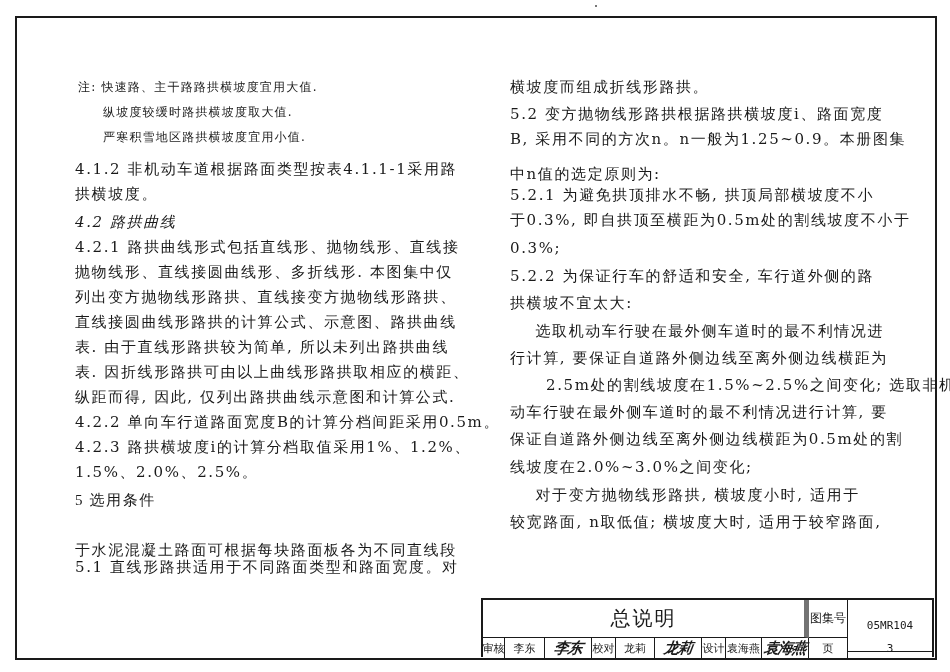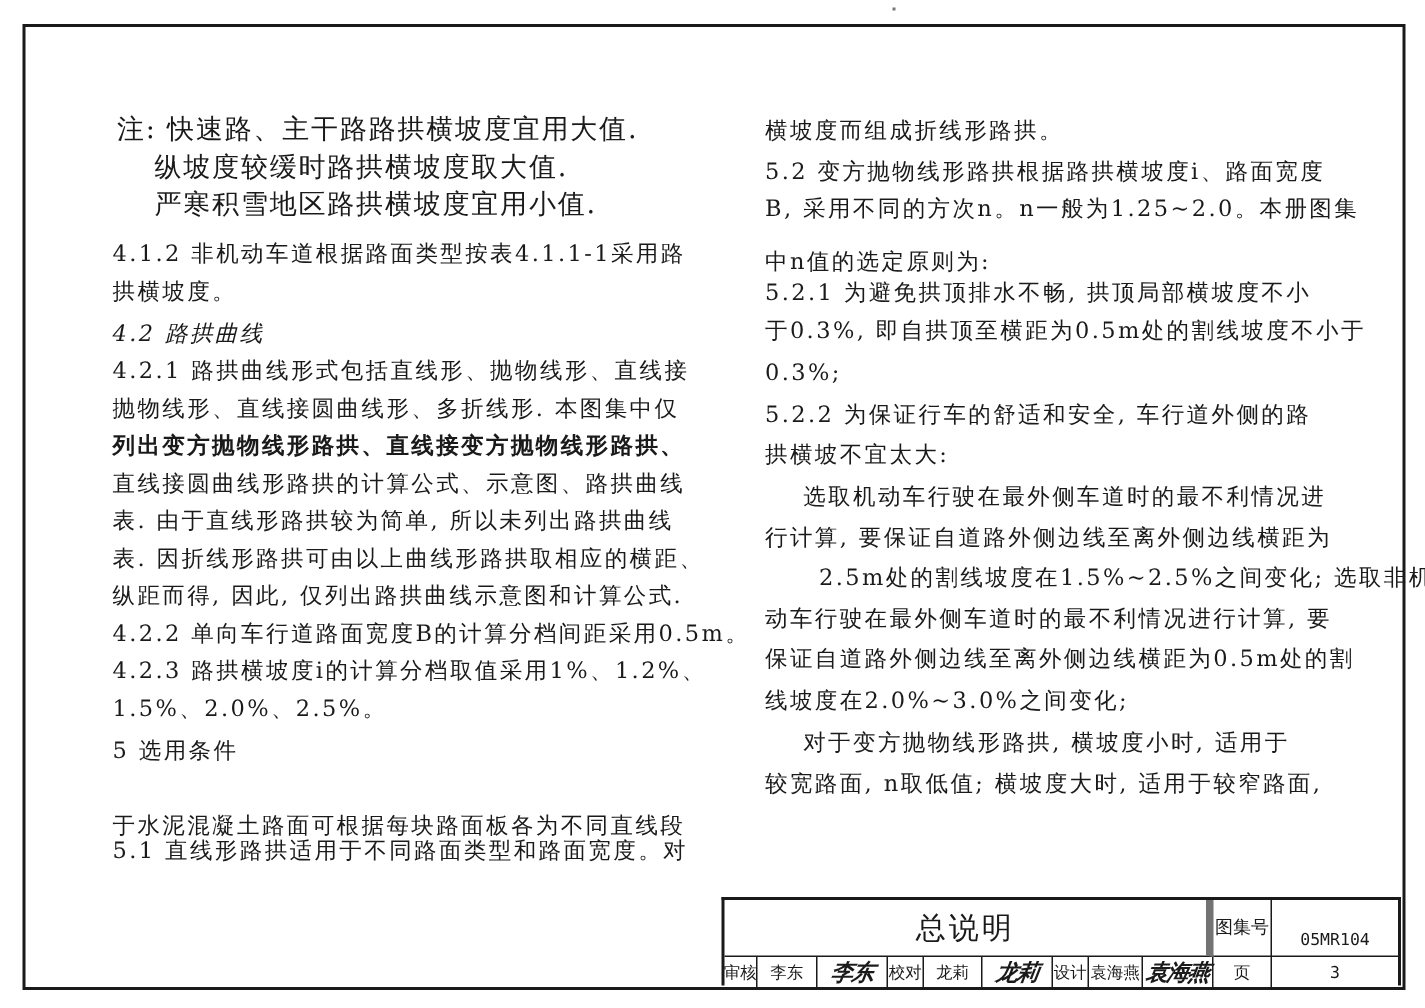--- a/index.html
+++ b/index.html
@@ -3,21 +3,21 @@
   <meta charset="utf-8">
   <style>
     html, body { margin: 0; padding: 0; background: #ffffff; }
     body { width: 950px; height: 672px; position: relative; overflow: hidden;
            font-family: "DejaVu Serif", "Liberation Serif", serif; color: #1a1a1a; }
     .frame { position: absolute; left: 15px; top: 16px; width: 918px; height: 640px;
              border: 2px solid #1a1a1a; box-sizing: content-box; }
     .dot { position: absolute; left: 595px; top: 5px; width: 2px; height: 2px; background: #777; }
     .line { position: absolute; white-space: nowrap; font-size: 15px; line-height: 20px;
             letter-spacing: 1.6px; }
-    .note { font-size: 18px; letter-spacing: 1.2px; }
+    .note { font-size: 12px; letter-spacing: 1.2px; }
     .title-block { position: absolute; left: 481px; top: 598px; width: 453px; height: 59px;
                    border: 2px solid #1a1a1a; border-bottom: none; box-sizing: border-box; }
     .tb-cell { position: absolute; box-sizing: border-box; display: flex; align-items: center;
                justify-content: center; white-space: nowrap; }
     .tb-title { left: 0; top: 0; width: 326px; height: 38px; font-size: 20px; letter-spacing: 2px;
                 border-right: 5px solid #737373; border-bottom: 1px solid #1a1a1a; }
     .tb-label { font-size: 12px; }
     .tb-small { font-size: 11px; border-right: 1px solid #1a1a1a; top: 38px; height: 21px; }
     .sig { font-family: "DejaVu Serif", serif; font-style: italic; font-weight: bold; font-size: 15px;
            letter-spacing: -1px; transform: skewX(-8deg); }
@@ -33,54 +33,54 @@
   <span>快速路、主干路路拱横坡度宜用大值.</span>
 </div>
 <div class="line note" style="left:103px; top:102px;">纵坡度较缓时路拱横坡度取大值.</div>
 <div class="line note" style="left:103px; top:127px;">严寒积雪地区路拱横坡度宜用小值.</div>
 
 <div class="line" style="left:75px; top:159px;">4.1.2 非机动车道根据路面类型按表4.1.1-1采用路</div>
 <div class="line" style="left:75px; top:184px;">拱横坡度。</div>
 <div class="line" style="left:75px; top:212px;font-style:italic;">4.2 路拱曲线</div>
 <div class="line" style="left:75px; top:237px;">4.2.1 路拱曲线形式包括直线形、抛物线形、直线接</div>
 <div class="line" style="left:75px; top:262px;">抛物线形、直线接圆曲线形、多折线形. 本图集中仅</div>
-<div class="line" style="left:75px; top:287px;font-weight:bold;">列出变方抛物线形路拱、直线接变方抛物线形路拱、</div>
+<div class="line" style="left:75px; top:287px;">列出变方抛物线形路拱、直线接变方抛物线形路拱、</div>
 <div class="line" style="left:75px; top:312px;">直线接圆曲线形路拱的计算公式、示意图、路拱曲线</div>
 <div class="line" style="left:75px; top:337px;">表. 由于直线形路拱较为简单, 所以未列出路拱曲线</div>
 <div class="line" style="left:75px; top:362px;">表. 因折线形路拱可由以上曲线形路拱取相应的横距、</div>
 <div class="line" style="left:75px; top:387px;">纵距而得, 因此, 仅列出路拱曲线示意图和计算公式.</div>
 <div class="line" style="left:75px; top:412px;">4.2.2 单向车行道路面宽度B的计算分档间距采用0.5m。</div>
 <div class="line" style="left:75px; top:437px;">4.2.3 路拱横坡度i的计算分档取值采用1%、1.2%、</div>
 <div class="line" style="left:75px; top:462px;">1.5%、2.0%、2.5%。</div>
-<div class="line" style="left:75px; top:490px;">5    选用条件</div>
+<div class="line" style="left:75px; top:490px;font-family:Liberation Serif, serif;">5    选用条件</div>
 <div class="line" style="left:75px; top:515px;margin-top:42px;">5.1 直线形路拱适用于不同路面类型和路面宽度。对</div>
 <div class="line" style="left:75px; top:540px;">于水泥混凝土路面可根据每块路面板各为不同直线段</div>
 
 <div class="line" style="left:510px; top:77px;">横坡度而组成折线形路拱。</div>
 <div class="line" style="left:510px; top:104px;">5.2 变方抛物线形路拱根据路拱横坡度i、路面宽度</div>
-<div class="line" style="left:510px; top:129px;">B, 采用不同的方次n。n一般为1.25~2.0。本册图集</div>
+<div class="line" style="left:510px; top:129px;">B, 采用不同的方次n。n一般为1.25~0.9。本册图集</div>
 <div class="line" style="left:510px; top:164px;text-align:right;">中n值的选定原则为:</div>
 <div class="line" style="left:510px; top:185px;">5.2.1 为避免拱顶排水不畅, 拱顶局部横坡度不小</div>
 <div class="line" style="left:510px; top:210px;">于0.3%, 即自拱顶至横距为0.5m处的割线坡度不小于</div>
 <div class="line" style="left:510px; top:238px;">0.3%;</div>
 <div class="line" style="left:510px; top:266px;">5.2.2 为保证行车的舒适和安全, 车行道外侧的路</div>
 <div class="line" style="left:510px; top:293px;">拱横坡不宜太大:</div>
 <div class="line" style="left:510px; top:321px; white-space:pre;">    选取机动车行驶在最外侧车道时的最不利情况进</div>
 <div class="line" style="left:510px; top:348px;">行计算, 要保证自道路外侧边线至离外侧边线横距为</div>
 <div class="line" style="left:510px; top:375px;margin-left:36px;">2.5m处的割线坡度在1.5%~2.5%之间变化; 选取非机</div>
 <div class="line" style="left:510px; top:402px;">动车行驶在最外侧车道时的最不利情况进行计算, 要</div>
 <div class="line" style="left:510px; top:429px;">保证自道路外侧边线至离外侧边线横距为0.5m处的割</div>
 <div class="line" style="left:510px; top:457px;">线坡度在2.0%~3.0%之间变化;</div>
 <div class="line" style="left:510px; top:485px; white-space:pre;">    对于变方抛物线形路拱, 横坡度小时, 适用于</div>
 <div class="line" style="left:510px; top:512px;">较宽路面, n取低值; 横坡度大时, 适用于较窄路面,</div>
 
 <div class="title-block">
   <div class="tb-cell tb-title">总说明</div>
   <div class="tb-cell tb-label" style="left:326px; top:0; width:39px; height:38px; border-right:1px solid #1a1a1a; border-bottom:1px solid #1a1a1a;">图集号</div>
-  <div class="tb-cell tb-label" style="left:365px; top:16px; width:84px; height:22px; border-bottom:1px solid #1a1a1a; font-family:'DejaVu Sans Mono', monospace; font-size:11px;">05MR104</div>
+  <div class="tb-cell tb-label" style="left:365px; top:0; width:84px; height:52px; border-bottom:1px solid #1a1a1a; font-family:'DejaVu Sans Mono', monospace; font-size:11px;">05MR104</div>
 
   <div class="tb-cell tb-small" style="left:0; width:22px;">审核</div>
   <div class="tb-cell tb-small" style="left:22px; width:40px;">李东</div>
   <div class="tb-cell tb-small" style="left:62px; width:47px;">
       <span class="sig">李东</span>
     </div>
   <div class="tb-cell tb-small" style="left:109px; width:24px;">校对</div>
   <div class="tb-cell tb-small" style="left:133px; width:39px;">龙莉</div>
   <div class="tb-cell tb-small" style="left:172px; width:47px;">
       <span class="sig">龙莉</span>

